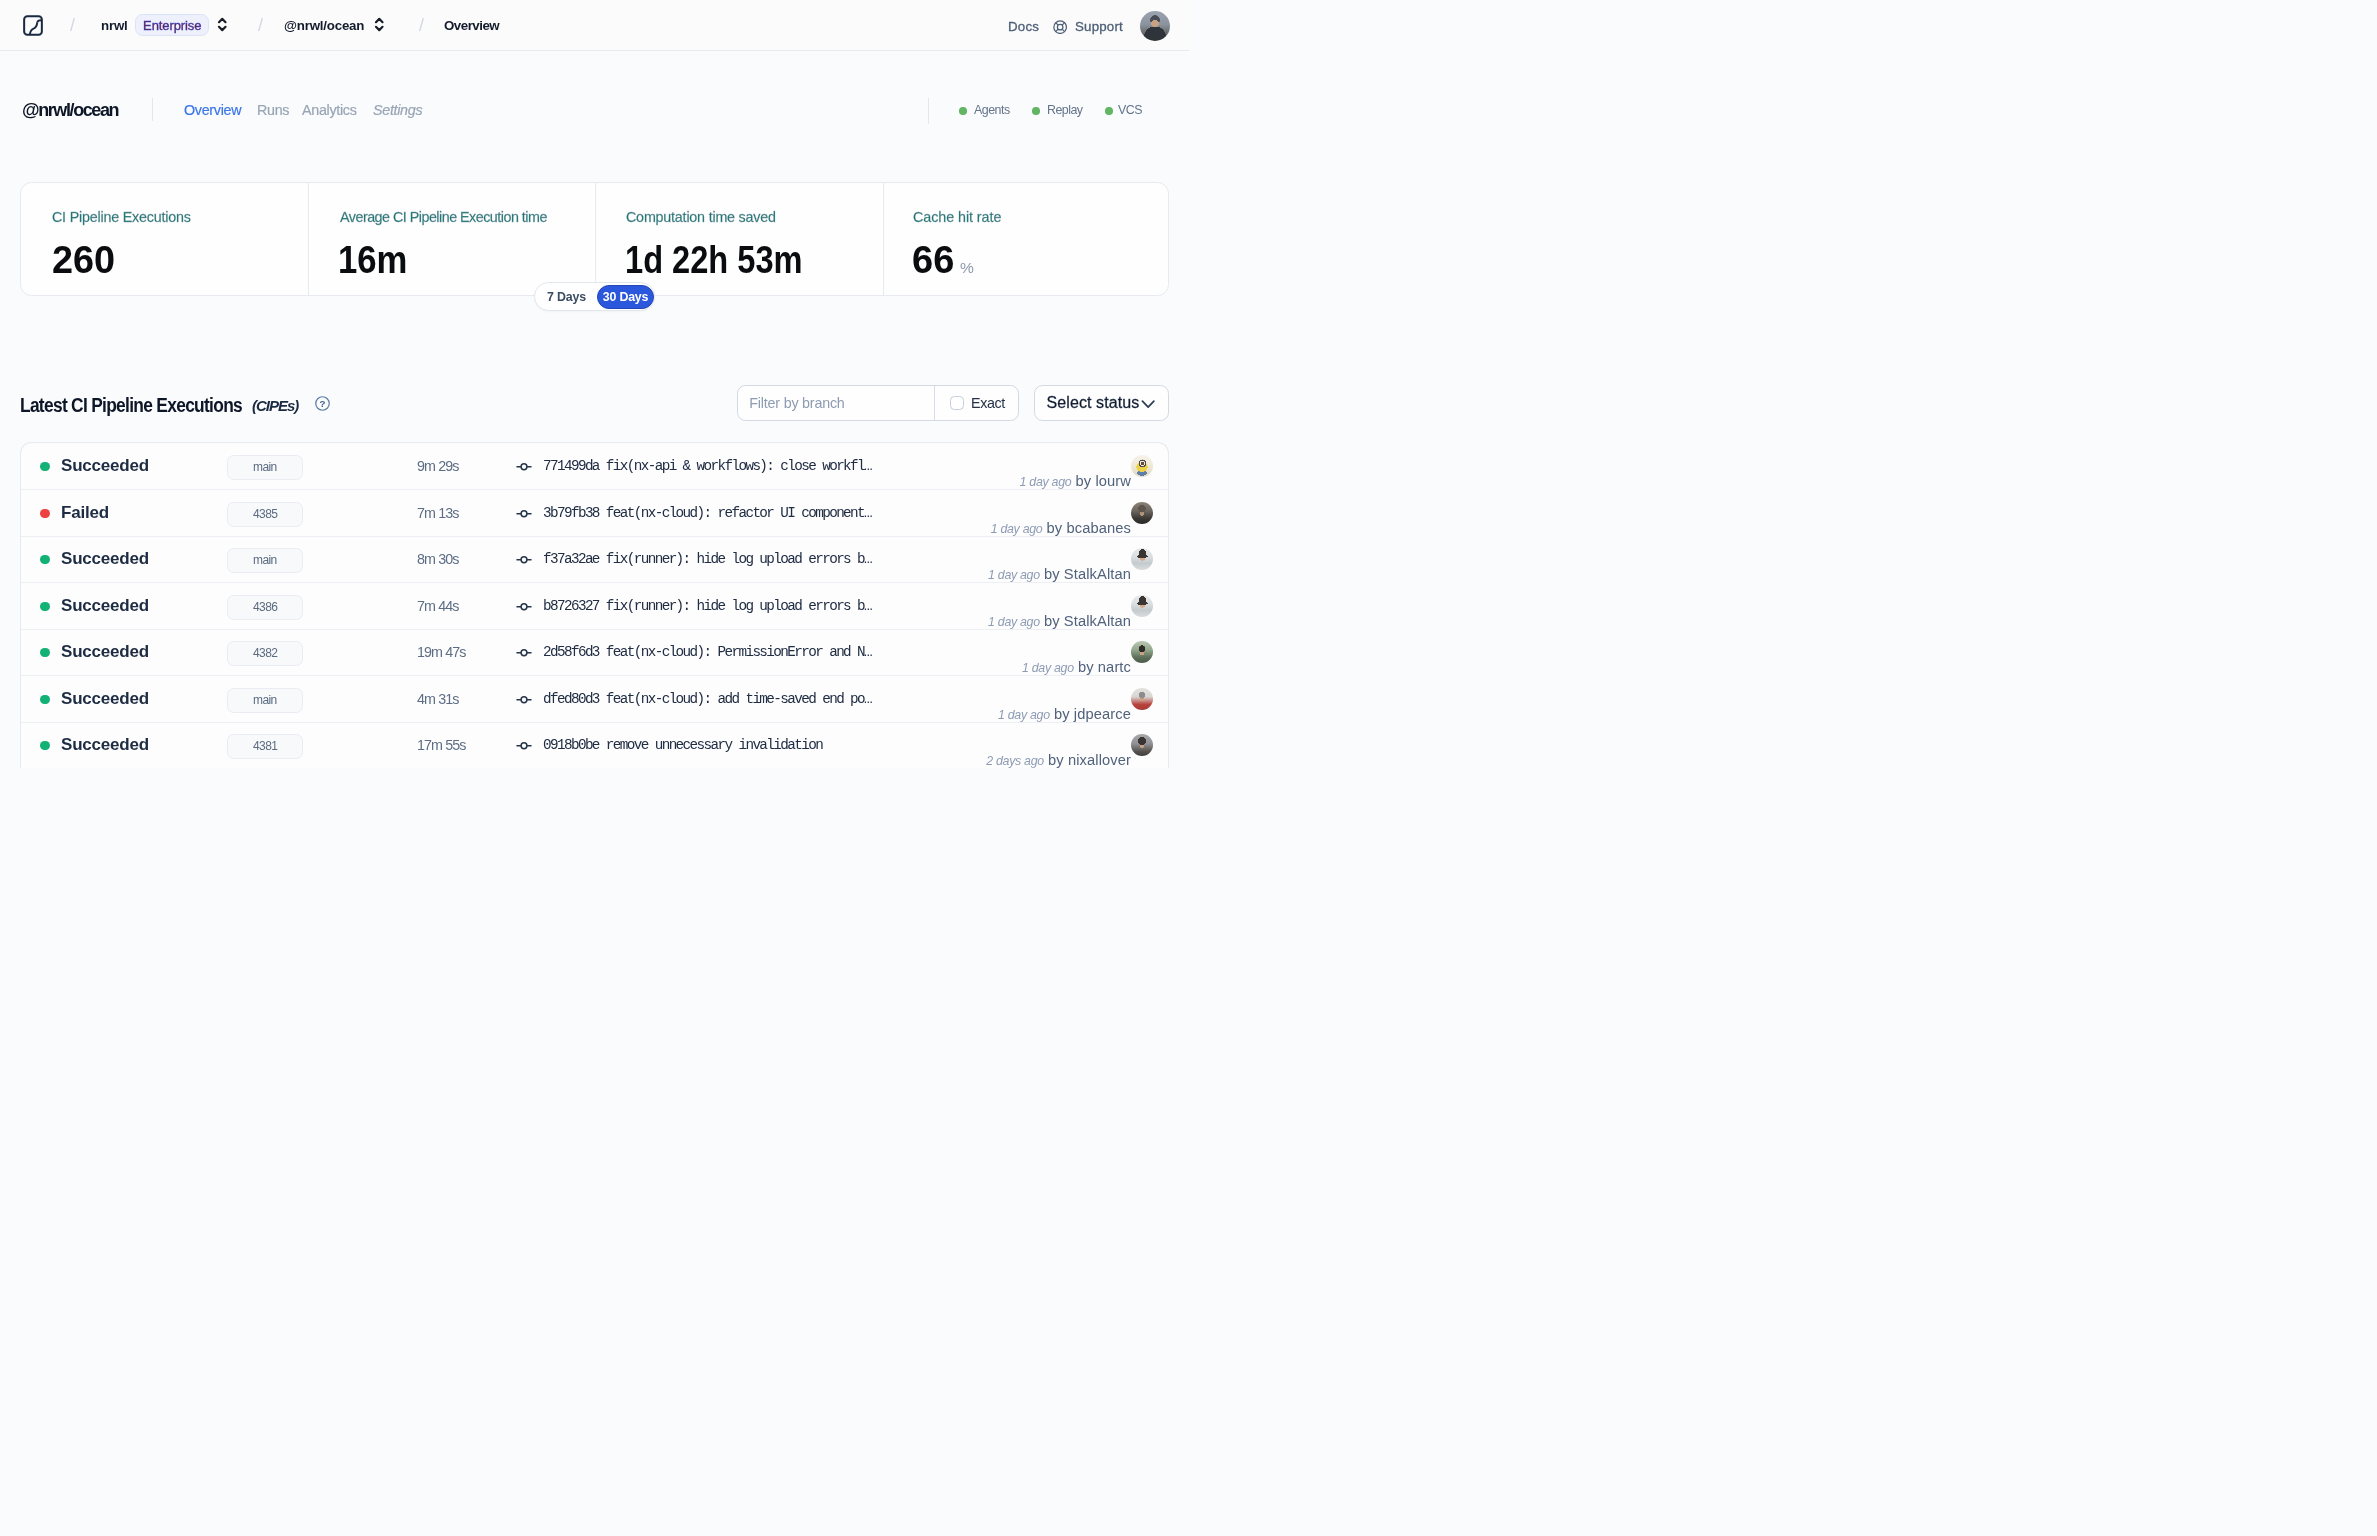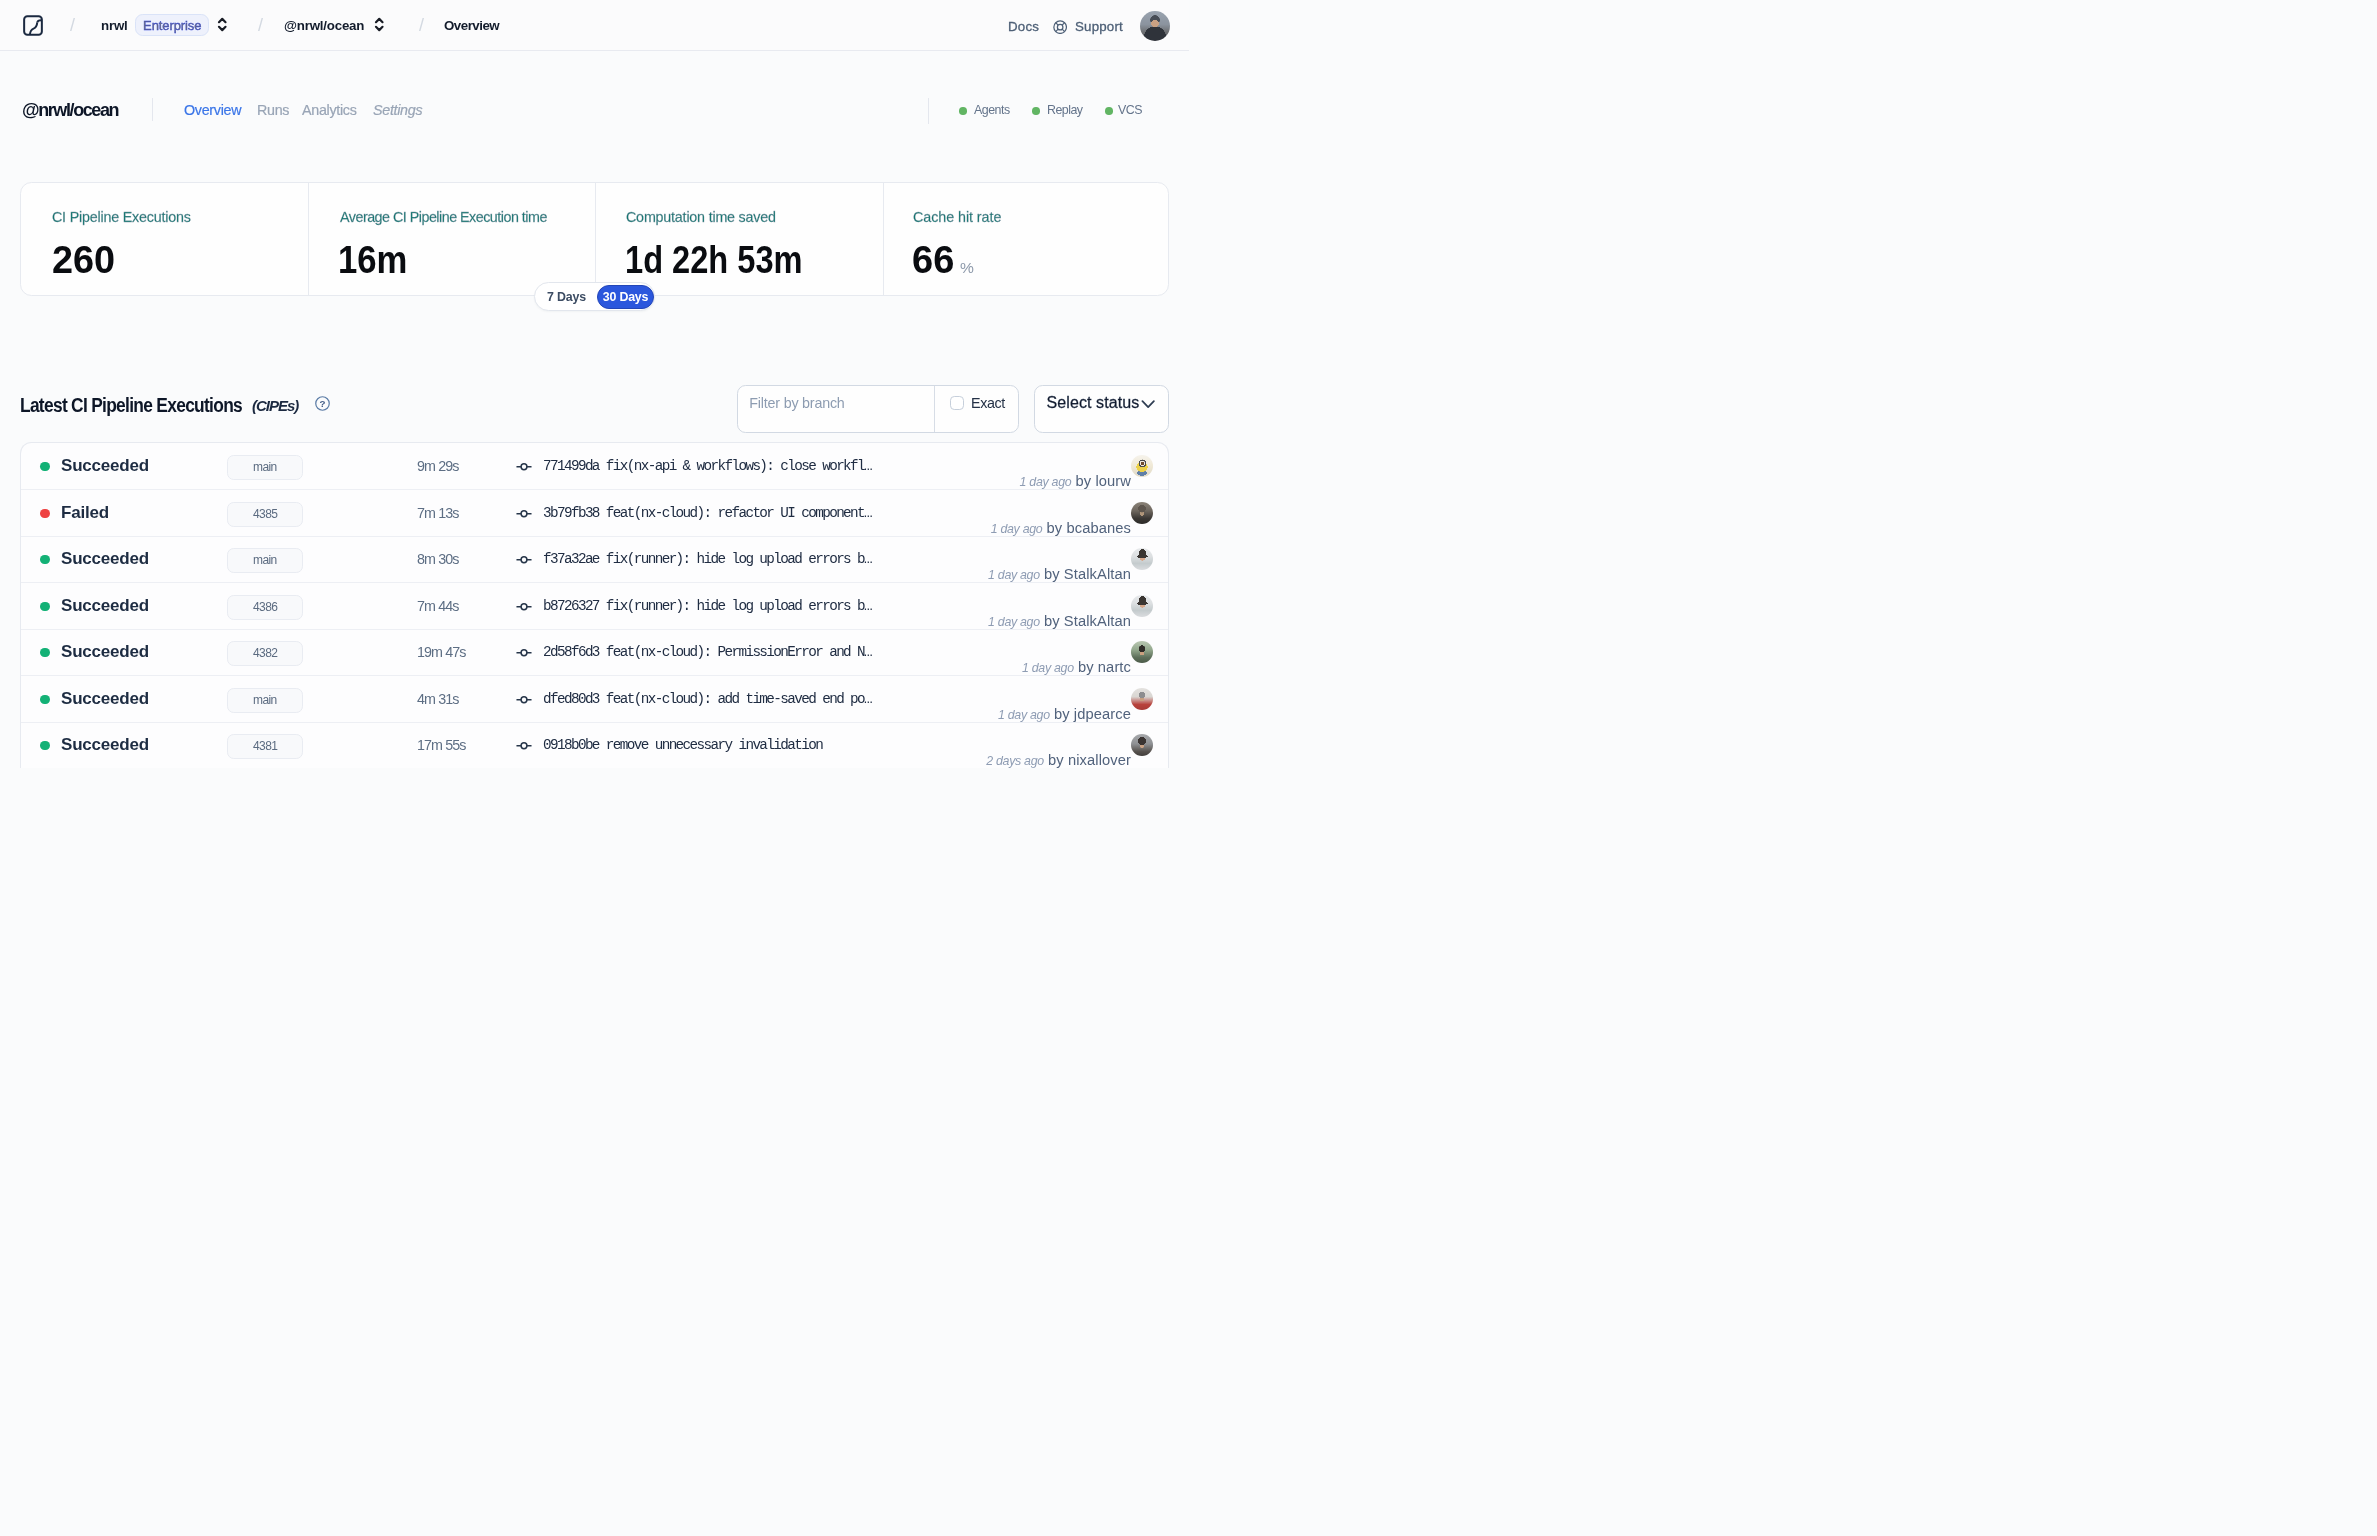--- a/index.html
+++ b/index.html
@@ -3,42 +3,42 @@
 <meta charset="utf-8">
 <style>
   * { margin:0; padding:0; box-sizing:border-box; }
   html,body { width:1189px; height:768px; }
   body { font-family:"Liberation Sans", sans-serif; background:#fafbfc; position:relative; overflow:hidden; }
   .abs { position:absolute; }
   
   #topnav { position:absolute; left:0; top:0; width:1189px; height:51px; background:#fbfbfc; border-bottom:1px solid #e8eaf0; }
   .slash { color:#d3d9e1; font-size:18px; font-weight:400; }
   .crumb { color:#131c2c; font-weight:700; font-size:13.3px; letter-spacing:-0.2px; }
-  .entbadge { background:#eef1fc; color:#737373; font-size:13px; font-weight:400; -webkit-text-stroke:0.4px #2b3fd8; letter-spacing:-0.1px; border:1px solid #dae3f8; border-radius:7.6px; height:22px; display:flex; align-items:center; padding:0 7.1px; }
+  .entbadge { background:#eef1fc; color:#7f1d1d; font-size:13px; font-weight:400; -webkit-text-stroke:0.4px #2b3fd8; letter-spacing:-0.1px; border:1px solid #dae3f8; border-radius:7.6px; height:22px; display:flex; align-items:center; padding:0 7.1px; }
   .navright { color:#4e6077; font-size:13.3px; font-weight:400; letter-spacing:0.2px; -webkit-text-stroke:0.3px #4e6077; }
   
   .h2title { color:#0d1627; font-weight:700; font-size:18px; letter-spacing:-1.4px; }
   .tab { font-size:14.3px; letter-spacing:-0.3px; color:#99a5b6; -webkit-text-stroke:0.2px #99a5b6; }
   .tab.active { color:#3b76e8; -webkit-text-stroke:0.2px #3b76e8; }
   .vdiv { position:absolute; width:1px; background:#e4e7ee; }
   .gdot { position:absolute; width:7.6px; height:7.6px; border-radius:50%; background:#61b563; }
   .glabel { position:absolute; font-size:12.4px; color:#64748b; letter-spacing:-0.5px; }
   
   #stats { position:absolute; left:20px; top:182px; width:1149px; height:114px; background:#fefefe; border:1px solid #e7eaf0; border-radius:11.4px; }
   .statdiv { position:absolute; top:0; bottom:0; width:1px; background:#e7eaf0; }
   .statlabel { position:absolute; top:26px; font-size:14.3px; color:#0f766e; letter-spacing:-0.2px; -webkit-text-stroke:0.3px #8e9aab; white-space:nowrap; }
   .statnum { position:absolute; top:56px; height:41px; line-height:41px; transform-origin:left center; font-weight:700; color:#0a0c10; white-space:nowrap; }
   
   #toggle { position:absolute; left:534px; top:282px; width:121px; height:29px; background:#ffffff; border:1px solid #e2e6ed; border-radius:15px; box-shadow:0 1px 1.9px rgba(30,41,59,0.04); }
   #pill30 { position:absolute; left:62px; top:2.1px; width:57px; height:24px; background:#2b57dd; border:1px solid #2346b8; border-radius:13.3px; color:#fff; font-size:12.4px; font-weight:700; letter-spacing:-0.2px; display:flex; align-items:center; justify-content:center; }
   #lbl7 { position:absolute; left:0; top:0; width:63px; height:100%; display:flex; align-items:center; justify-content:center; color:#3c4c63; font-size:12.4px; font-weight:700; letter-spacing:-0.2px; }
   
   #latesttitle { position:absolute; left:20.4px; top:394px; font-size:20px; font-weight:700; letter-spacing:-0.8px; color:#0d1627; white-space:nowrap; transform:scaleX(0.868); transform-origin:left center; }
   #cipes { font-style:italic; font-size:15px; letter-spacing:-1px; font-weight:700; color:#1b2940; }
-  .ctrl { position:absolute; top:385px; height:48px; background:#fefefe; border:1px solid #d2d9e3; border-radius:8.6px;padding-left:8px; }
+  .ctrl { position:absolute; top:385px; height:36px; background:#fefefe; border:1px solid #d2d9e3; border-radius:8.6px;padding-left:8px; }
   
   #table { position:absolute; left:20px; top:442px; width:1149px; height:380px; background:#fdfdfe; border:1px solid #e7eaf0; border-radius:11.4px 11.4px 0 0; border-bottom:none; overflow:hidden; }
   .row { position:absolute; left:0; width:100%; height:47px; border-bottom:1px solid #edeff4; }
   .rdot { position:absolute; left:19px; top:18.5px; width:9.5px; height:9.5px; border-radius:50%; }
   .rdot.ok { background:#13b176; }
   .rdot.fail { background:#ee4242; }
   .rlabel { position:absolute; left:40px; top:0; height:100%; display:flex; align-items:center; font-size:17px; font-weight:700; letter-spacing:-0.2px; color:#1d2c42; }
   .rbadge { position:absolute; left:206px; top:11.8px; height:25px; border:1px solid #e9ecf2; background:#f8f9fb; border-radius:6.7px; display:flex; align-items:center; padding:0 25px; font-size:12px; letter-spacing:-0.6px; color:#5b6b80;text-align:right; }
   .rdur { position:absolute; left:396px; top:0; height:100%; display:flex; align-items:center; font-size:14.3px; letter-spacing:-0.9px; color:#5d6e84; }
   .rcommit { position:absolute; left:522px; top:0; height:100%; display:flex; align-items:center; font-family:"Liberation Mono", monospace; font-size:14.3px; letter-spacing:-1.6px; color:#202d43; white-space:pre; }

